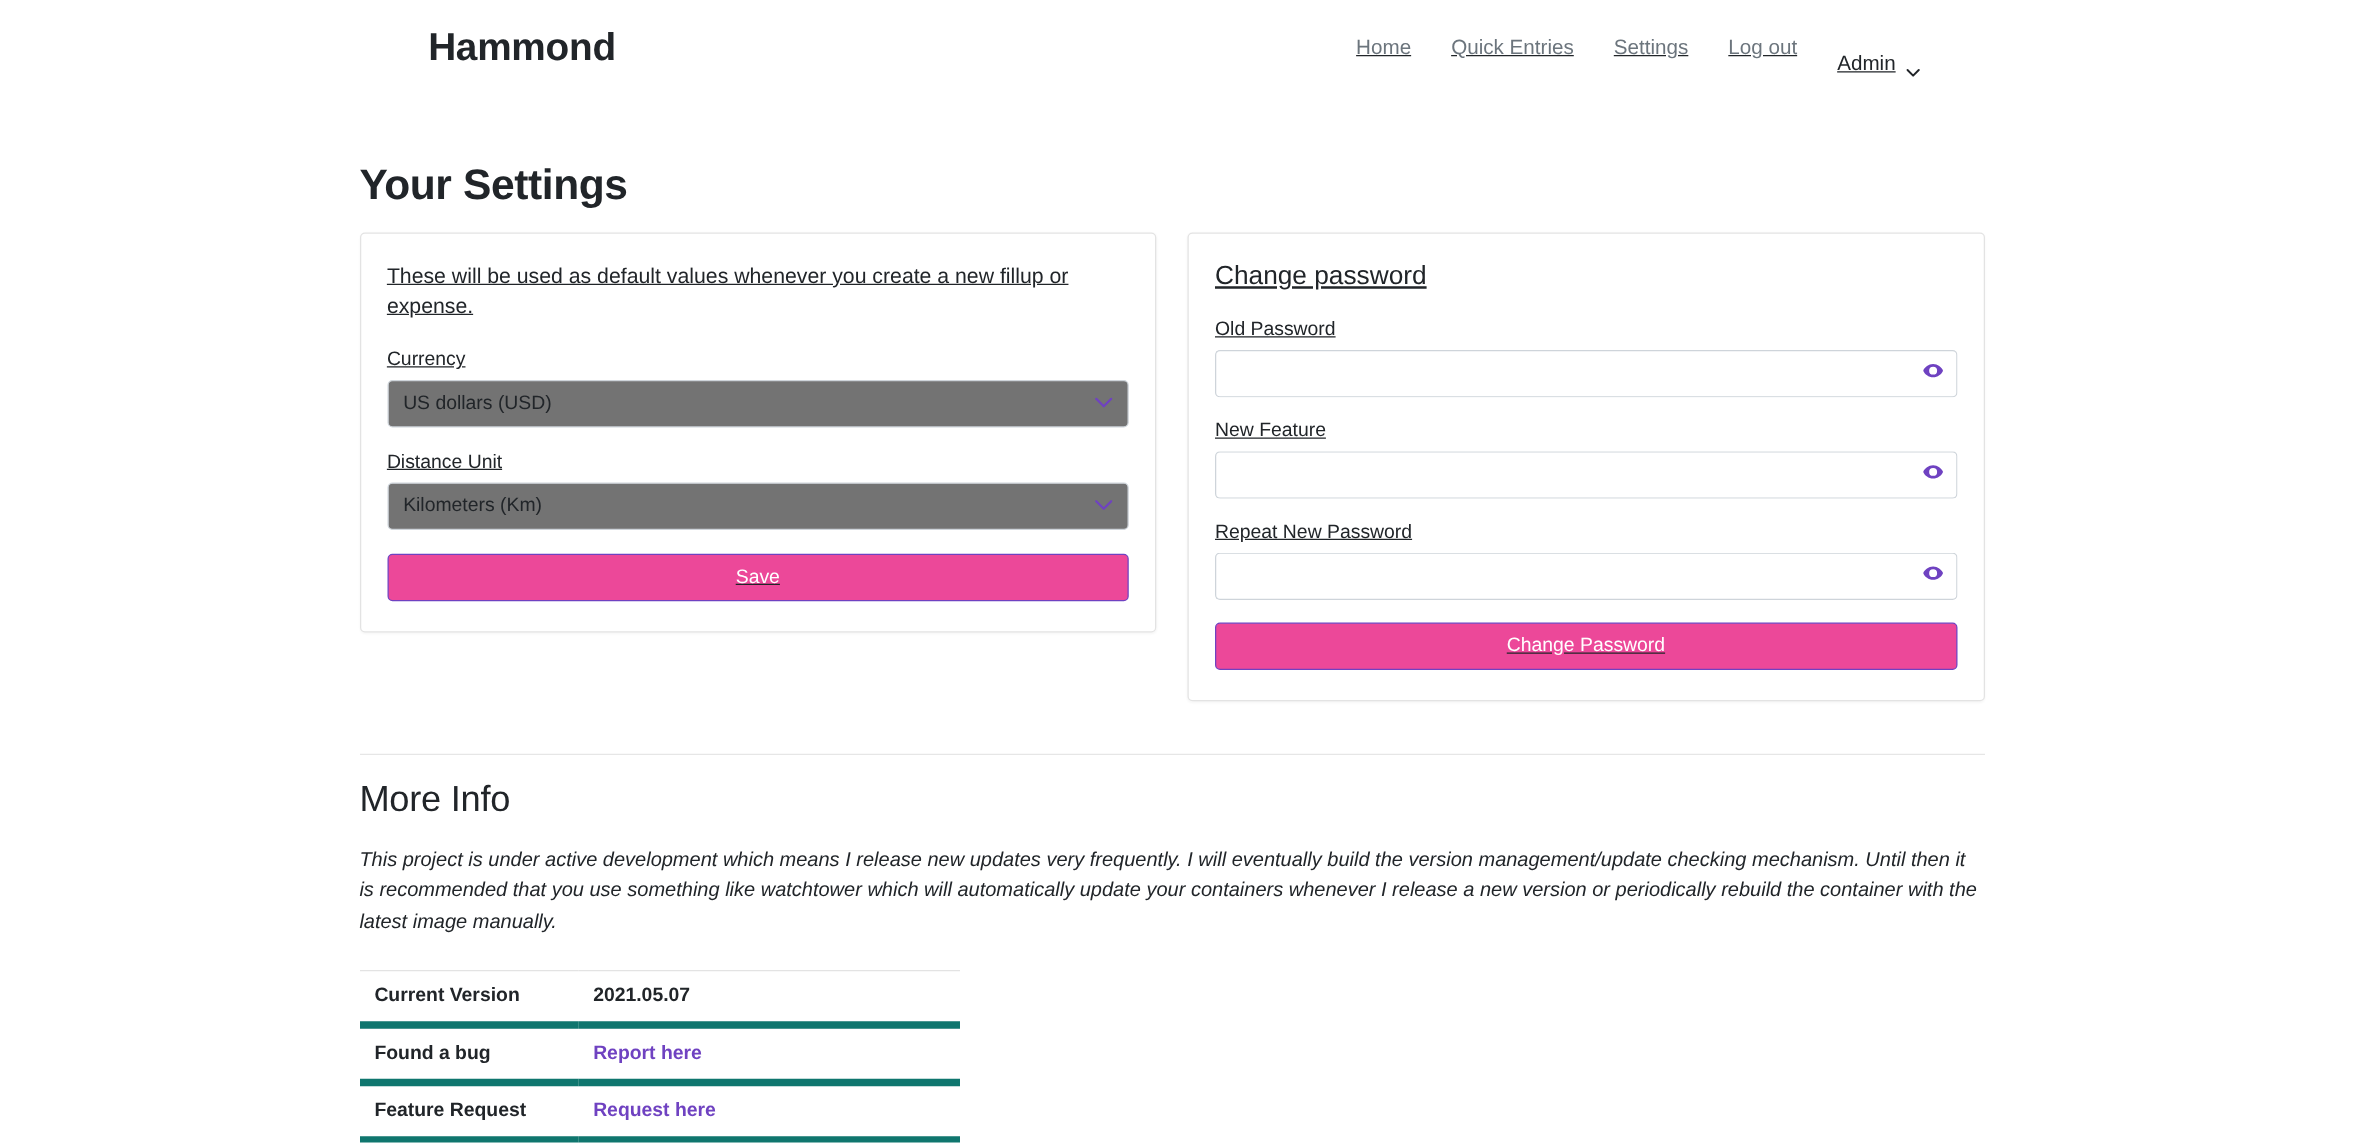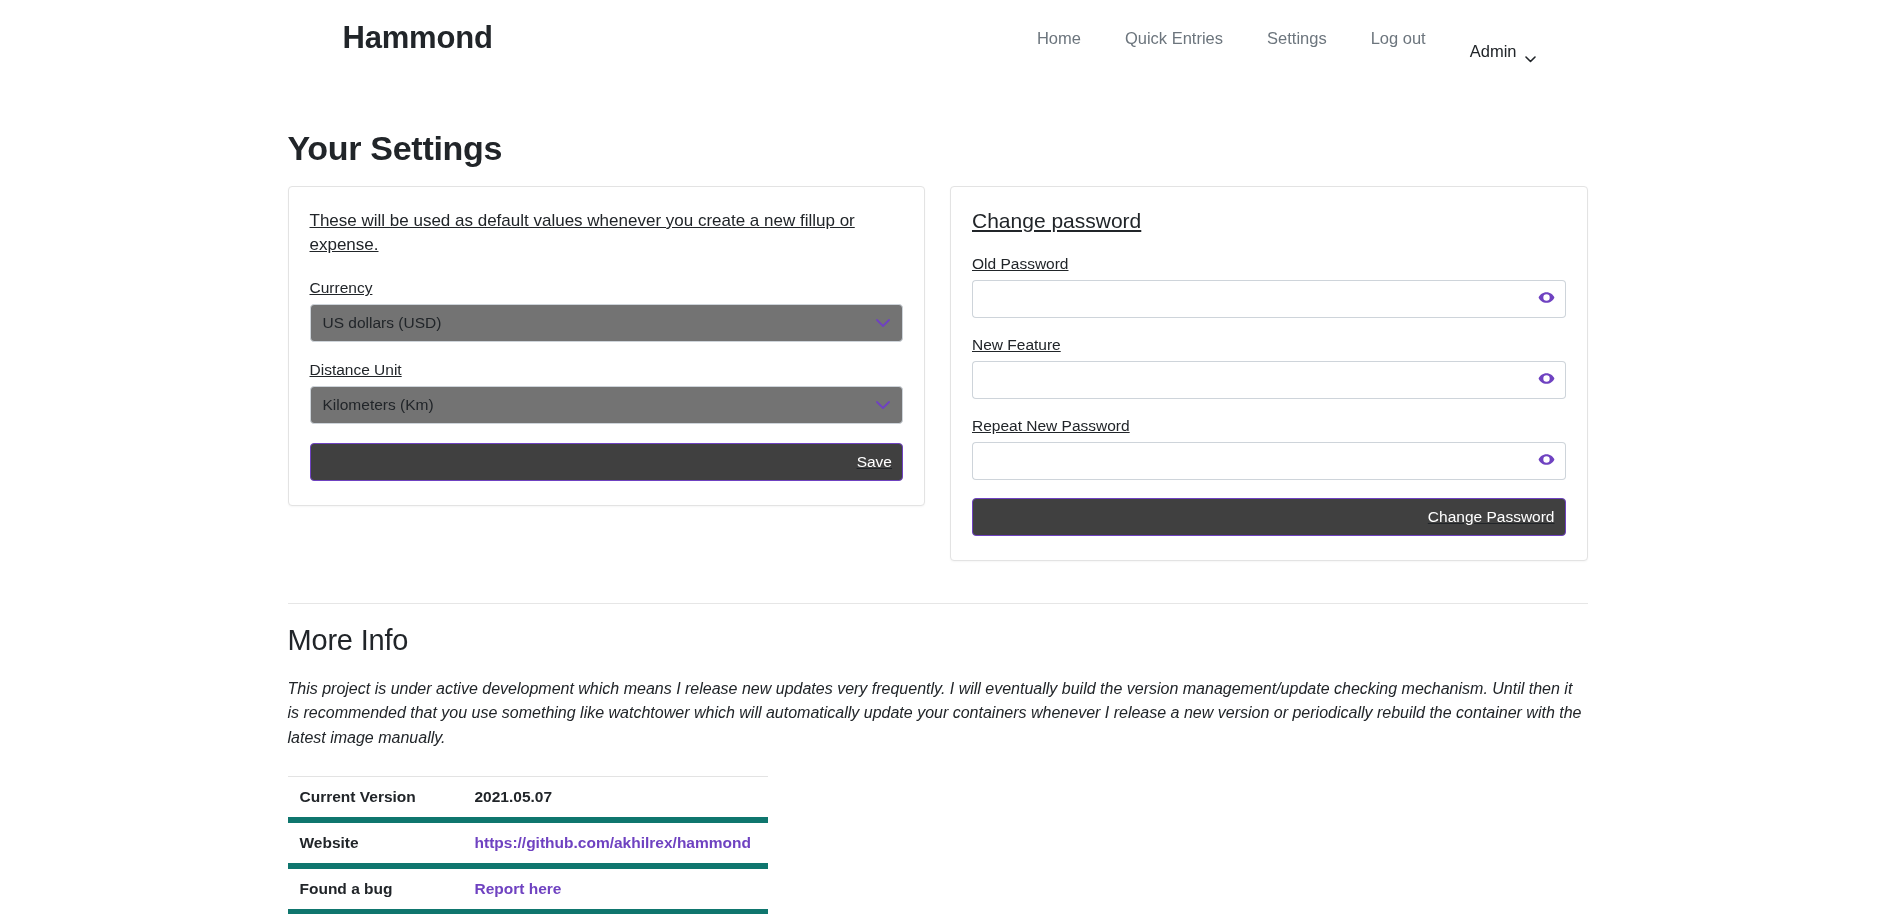--- a/index.html
+++ b/index.html
@@ -32,22 +32,23 @@
     font-size: 31px;
     font-weight: 700;
     color: #212529;
     letter-spacing: -0.2px;
     line-height: 1.1;
     padding-left: 55px;
   }
   .nav-links {
     display: flex;
     align-items: center;
-    gap: 12px;
+    gap: 0px;
     padding-right: 40px;
+    text-decoration: underline;
   }
   .nav-link {
     font-size: 16.5px;
     color: #6c757d;
     padding: 6px 16px;
     text-decoration: none;
     white-space: nowrap;
   }
   .nav-dropdown {
     display: flex;
@@ -142,26 +143,26 @@
     top: 50%;
     transform: translateY(-50%);
     pointer-events: none;
   }
 
   
   .btn-primary {
     display: block;
     width: 100%;
     border: 1px solid #6f42c1;
-    background: #404040;
+    background: #ec4899;
     color: #ffffff;
     font-size: 15.5px;
     padding: 9px 10px;
     border-radius: 4px;
-    text-align: right;
+    text-align: center;
     cursor: pointer;
     font-family: "Liberation Sans", sans-serif;
   }
   .save-btn { margin-top: 19px; }
 
   
   .input-group {
     display: flex;
     margin-bottom: 18px;
   }
@@ -360,26 +361,20 @@
       <h2 class="more-info-title">More Info</h2>
       <p class="more-info-text">This project is under active development which means I release new updates very frequently. I will eventually build the version management/update checking mechanism. Until then it is recommended that you use something like watchtower which will automatically update your containers whenever I release a new version or periodically rebuild the container with the latest image manually.</p>
 
       <table class="info-table">
         <tbody>
           <tr>
             <td class="key">Current Version</td>
             <td>2021.05.07</td>
           </tr>
           <tr>
-            <td class="key">Website</td>
-            <td>
-              <a class="info-link" href="#">https://github.com/akhilrex/hammond</a>
-            </td>
-          </tr>
-          <tr>
             <td class="key">Found a bug</td>
             <td>
               <a class="info-link" href="#">Report here</a>
             </td>
           </tr>
           <tr>
             <td class="key">Feature Request</td>
             <td>
               <a class="info-link" href="#">Request here</a>
             </td>

